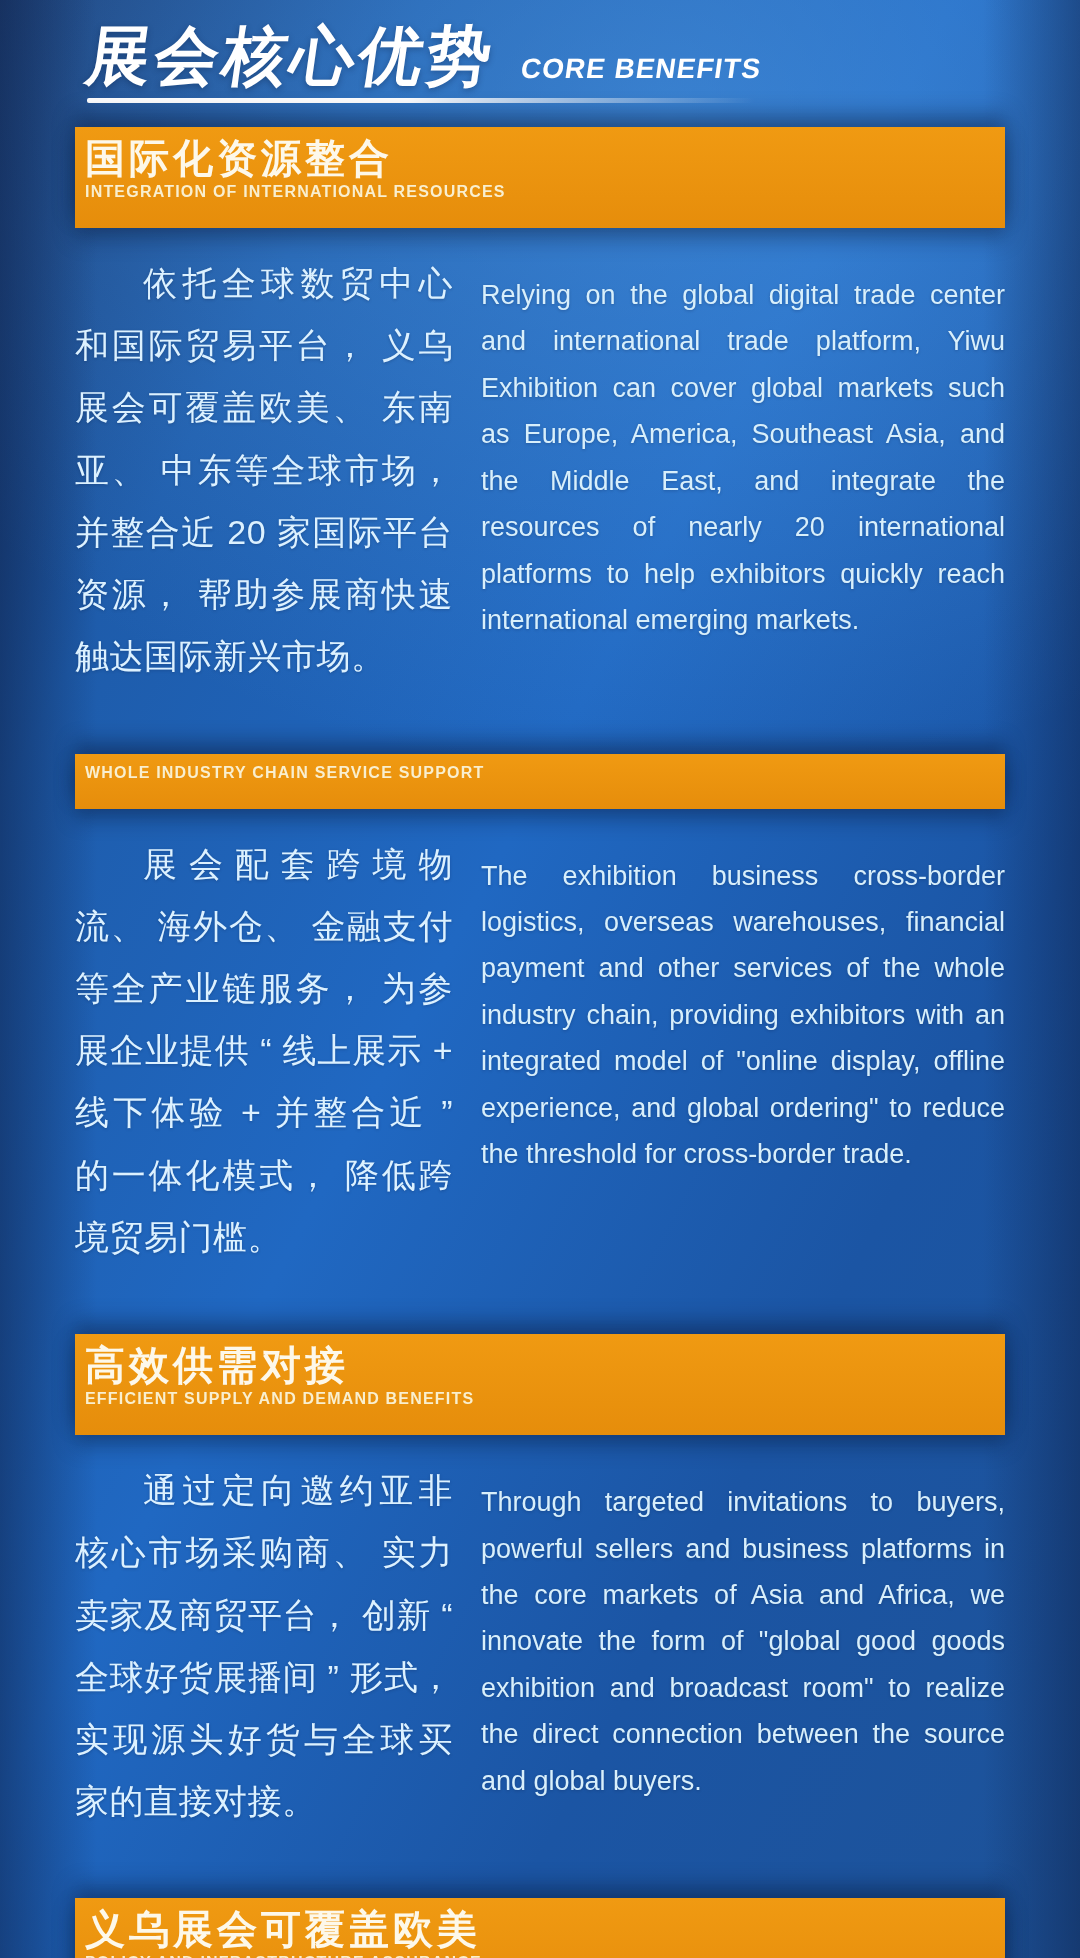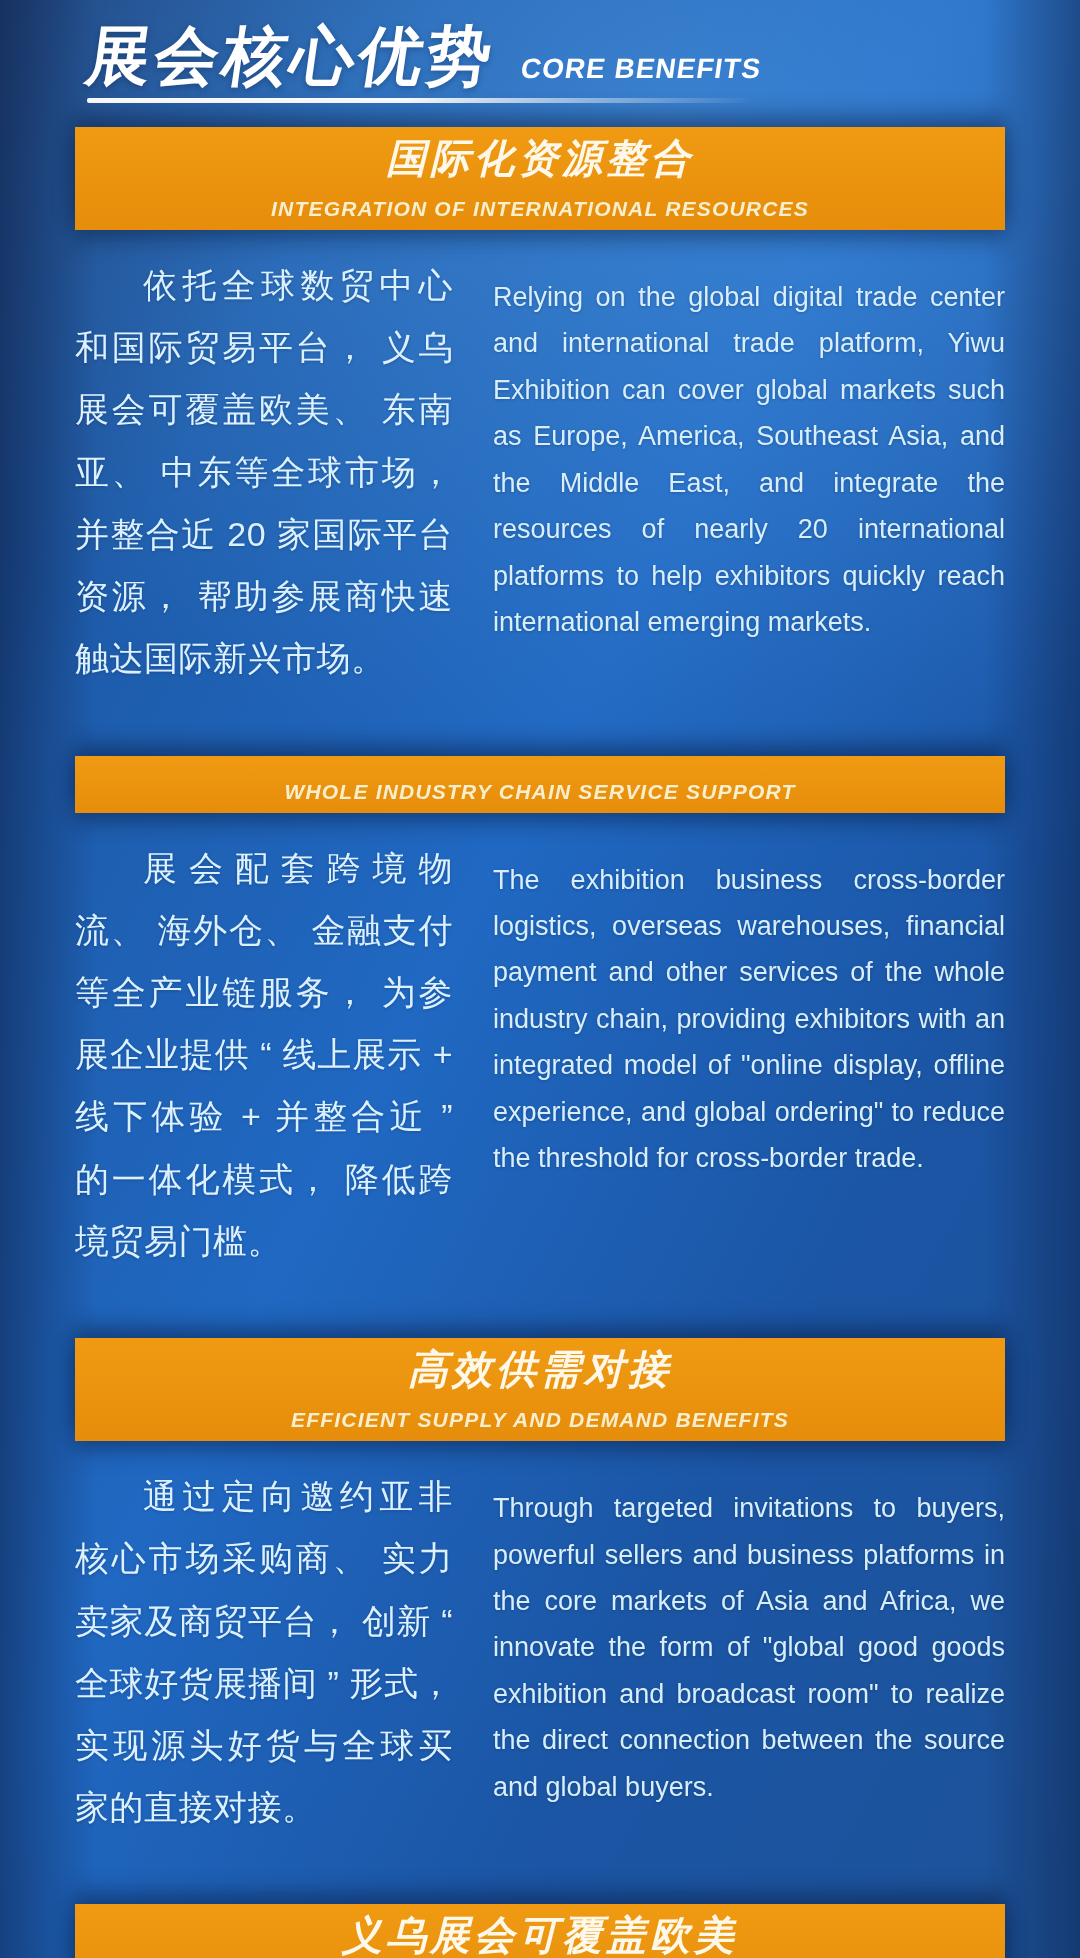--- a/index.html
+++ b/index.html
@@ -47,44 +47,43 @@
     border-radius: 2px;
   }
 
   
   .section { margin-top: 24px; margin-bottom: 66px; }
   .section:first-of-type { margin-top: 26px; }
   .section:last-of-type { margin-bottom: 0; }
 
   .banner {
     background: linear-gradient(180deg, #f09a12 0%, #e68d0b 100%);
-    text-align: center;
-    padding: 8px 10px 9px 10px;
+    text-align: left;
+    padding: 8px 10px 27px 10px;
     box-shadow: 0 -12px 20px rgba(8, 20, 50, 0.40), 0 10px 20px rgba(8, 20, 50, 0.38);
-    font-style: italic;
   }
   .banner-zh {
     color: #fdf8ea;
     font-size: 40px;
     font-weight: 800;
     letter-spacing: 4px;
     line-height: 1.15;
   }
   .banner-en {
     color: #f9efcf;
-    font-size: 21px;
+    font-size: 16px;
     font-weight: 600;
     letter-spacing: 1.2px;
-    margin-top: 16px;
+    margin-top: 2px;
   }
 
   .columns {
     display: grid;
     grid-template-columns: 378px 1fr;
-    column-gap: 40px;
+    column-gap: 28px;
     margin-top: 24px;
   }
   .body-zh {
     color: #dcf1ff;
     font-size: 34px;
     line-height: 1.83;
     text-align: justify;
     text-indent: 2em;
     letter-spacing: 0.5px;
     text-shadow: 0 1px 3px rgba(10,25,60,.25);

